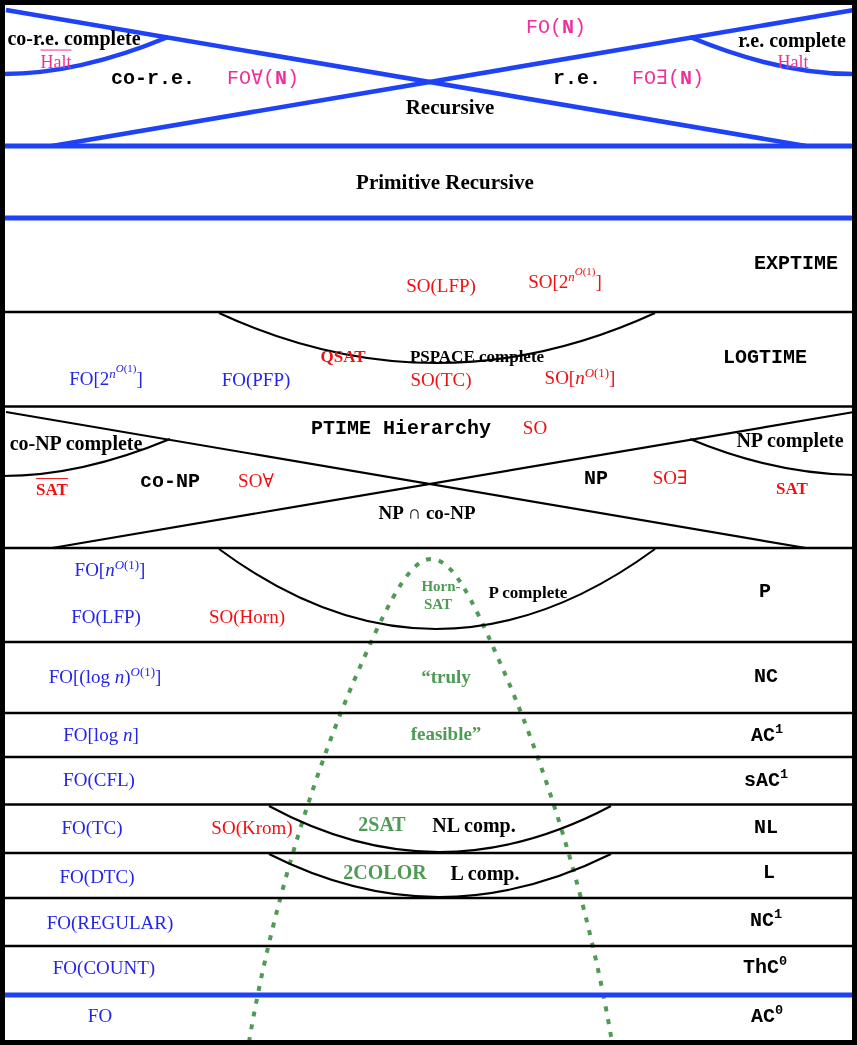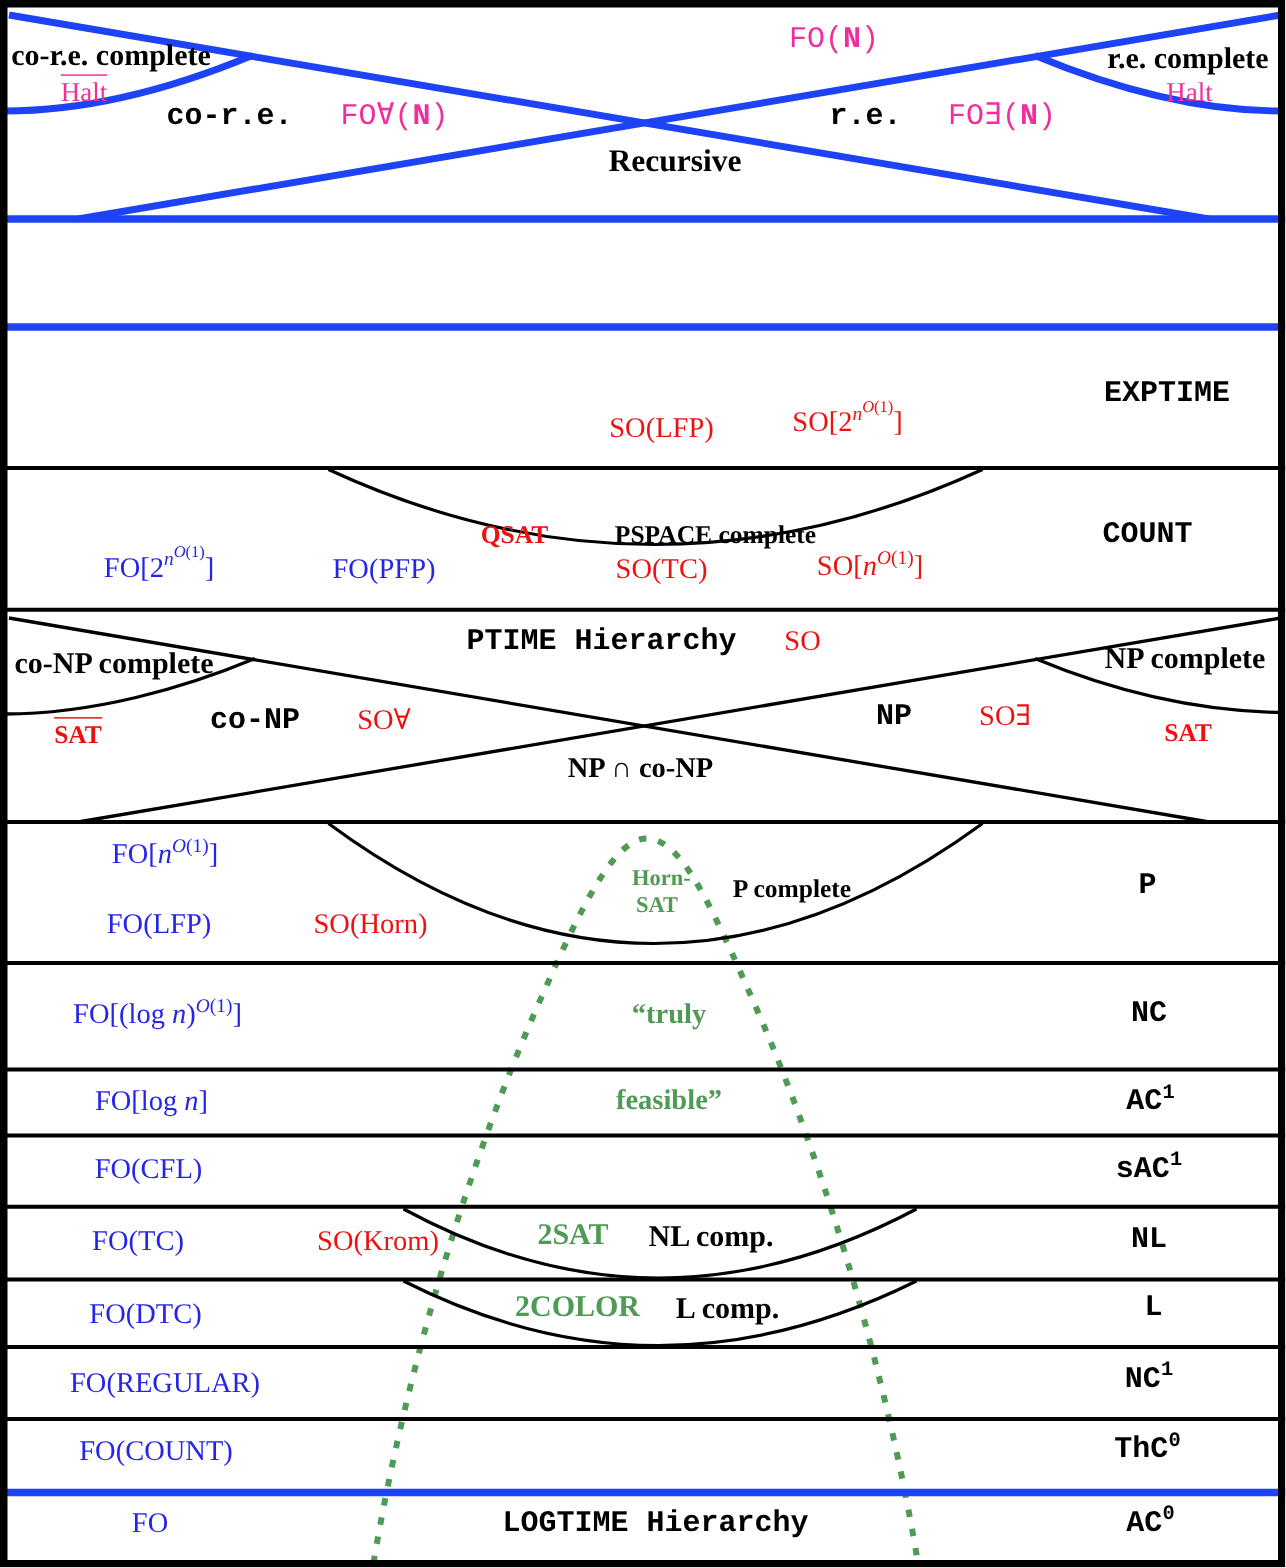--- a/index.html
+++ b/index.html
@@ -93,32 +93,33 @@
   <div class="lbl b s16" style="left:74px;top:38px">co-r.e. complete</div>
   <div class="lbl magenta s18" style="left:56px;top:62px"><span class="ov">Halt</span></div>
   <div class="lbl b s20" style="left:153px;top:78px">co-r.e.</div>
   <div class="lbl magenta s20" style="left:263px;top:78px">FO∀(<b>N</b>)</div>
   <div class="lbl b s20" style="left:577px;top:78px">r.e.</div>
   <div class="lbl magenta s20" style="left:668px;top:78px">FO∃(<b>N</b>)</div>
   <div class="lbl b s16" style="left:792px;top:40px">r.e. complete</div>
   <div class="lbl magenta s18" style="left:793px;top:62px">Halt</div>
   <div class="lbl b s21" style="left:450px;top:107px">Recursive</div>
 
+  <div class="lbl b s21" style="left:445px;top:182px">Primitive Recursive</div>
 
   <div class="lbl red s19" style="left:441px;top:286px">SO(LFP)</div>
   <div class="lbl red s19" style="left:565px;top:282px">SO[2<sup><i>n</i><sup><i>O</i>(1)</sup></sup>]</div>
-  <div class="lbl b s20" style="left:778px;top:263px">EXPTIME</div>
+  <div class="lbl b s20" style="left:796px;top:263px">EXPTIME</div>
 
   <div class="lbl red b s17" style="left:343px;top:329px">QSAT</div>
   <div class="lbl b s17" style="left:477px;top:329px">PSPACE complete</div>
   <div class="lbl blue s19" style="left:106px;top:379px">FO[2<sup><i>n</i><sup><i>O</i>(1)</sup></sup>]</div>
   <div class="lbl blue s19" style="left:256px;top:380px">FO(PFP)</div>
   <div class="lbl red s19" style="left:441px;top:380px">SO(TC)</div>
   <div class="lbl red s19" style="left:580px;top:378px">SO[<i>n</i><sup><i>O</i>(1)</sup>]</div>
-  <div class="lbl b s20" style="left:765px;top:357px">COUNT</div>
+  <div class="lbl b s20" style="left:765px;top:357px">LOGTIME</div>
 
   <div class="lbl b s20" style="left:401px;top:428px">PTIME Hierarchy</div>
   <div class="lbl red s19" style="left:535px;top:428px">SO</div>
   <div class="lbl b s16" style="left:76px;top:443px">co-NP complete</div>
   <div class="lbl red b s17" style="left:52px;top:462px"><span class="ov">SAT</span></div>
   <div class="lbl b s20" style="left:170px;top:481px">co-NP</div>
   <div class="lbl red s19" style="left:256px;top:481px">SO∀</div>
   <div class="lbl b s20" style="left:596px;top:478px">NP</div>
   <div class="lbl red s19" style="left:670px;top:478px">SO∃</div>
   <div class="lbl b s16" style="left:790px;top:440px">NP complete</div>
@@ -155,16 +156,15 @@
   <div class="lbl b s16" style="left:485px;top:873px">L comp.</div>
   <div class="lbl b s20" style="left:769px;top:872px">L</div>
 
   <div class="lbl blue s19" style="left:110px;top:923px">FO(REGULAR)</div>
   <div class="lbl b s20" style="left:766px;top:920px">NC<sup>1</sup></div>
 
   <div class="lbl blue s19" style="left:104px;top:968px">FO(COUNT)</div>
   <div class="lbl b s20" style="left:765px;top:967px">ThC<sup>0</sup></div>
 
   <div class="lbl blue s19" style="left:100px;top:1016px">FO</div>
-  <div class="lbl b s20" style="left:437px;top:1016px">LOGTIME Hierarchy</div>
   <div class="lbl b s20" style="left:767px;top:1016px">AC<sup>0</sup></div>
 
 </div>
 
 </body></html>

